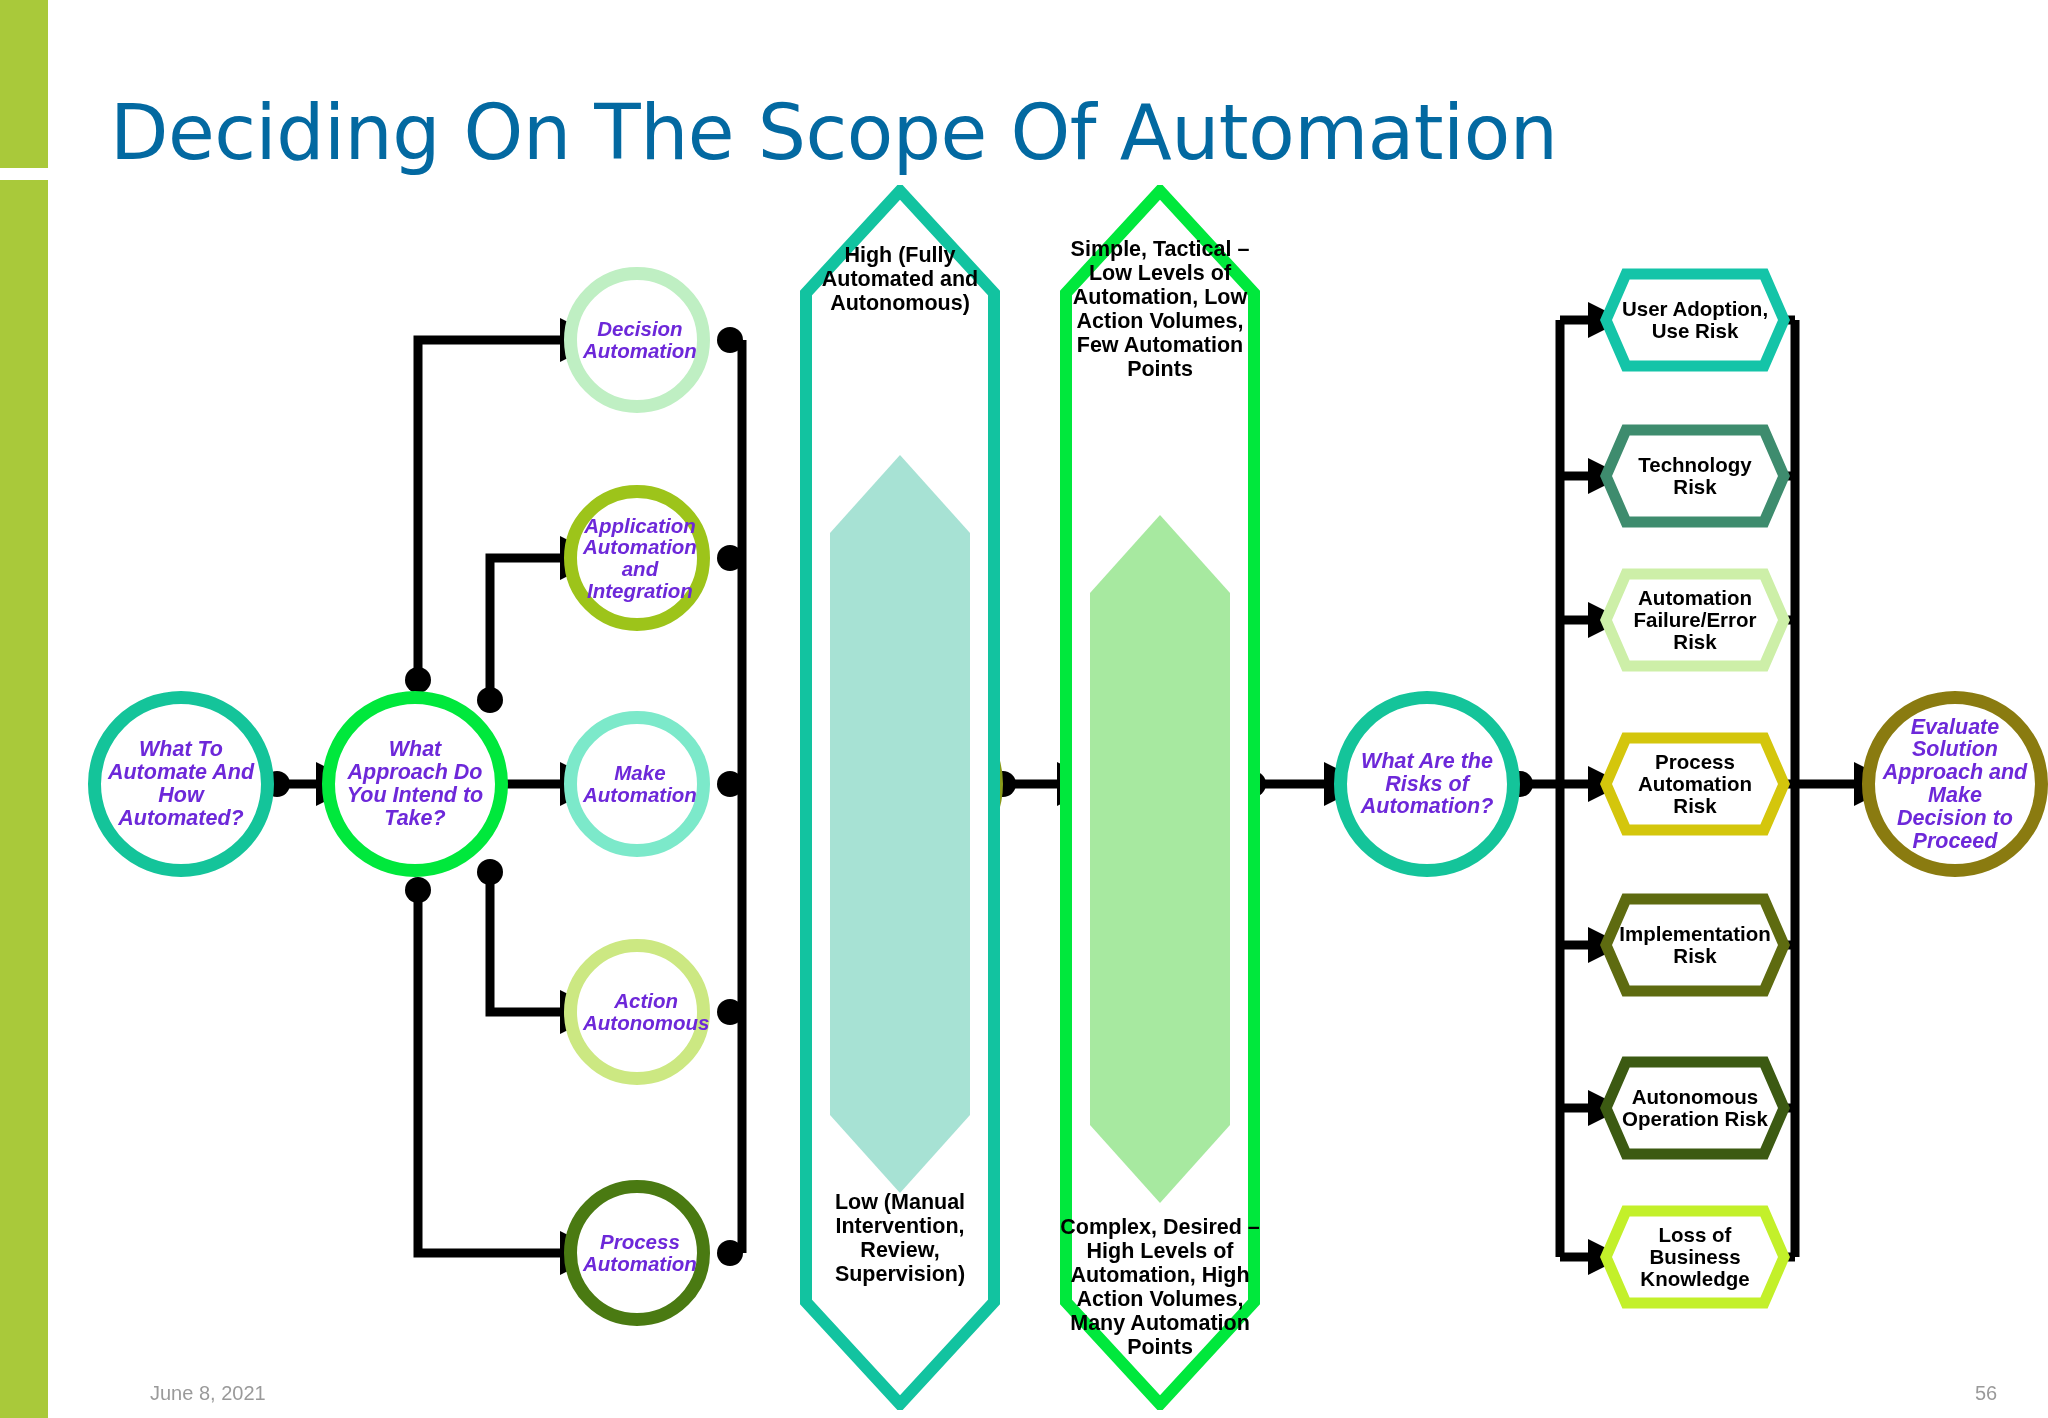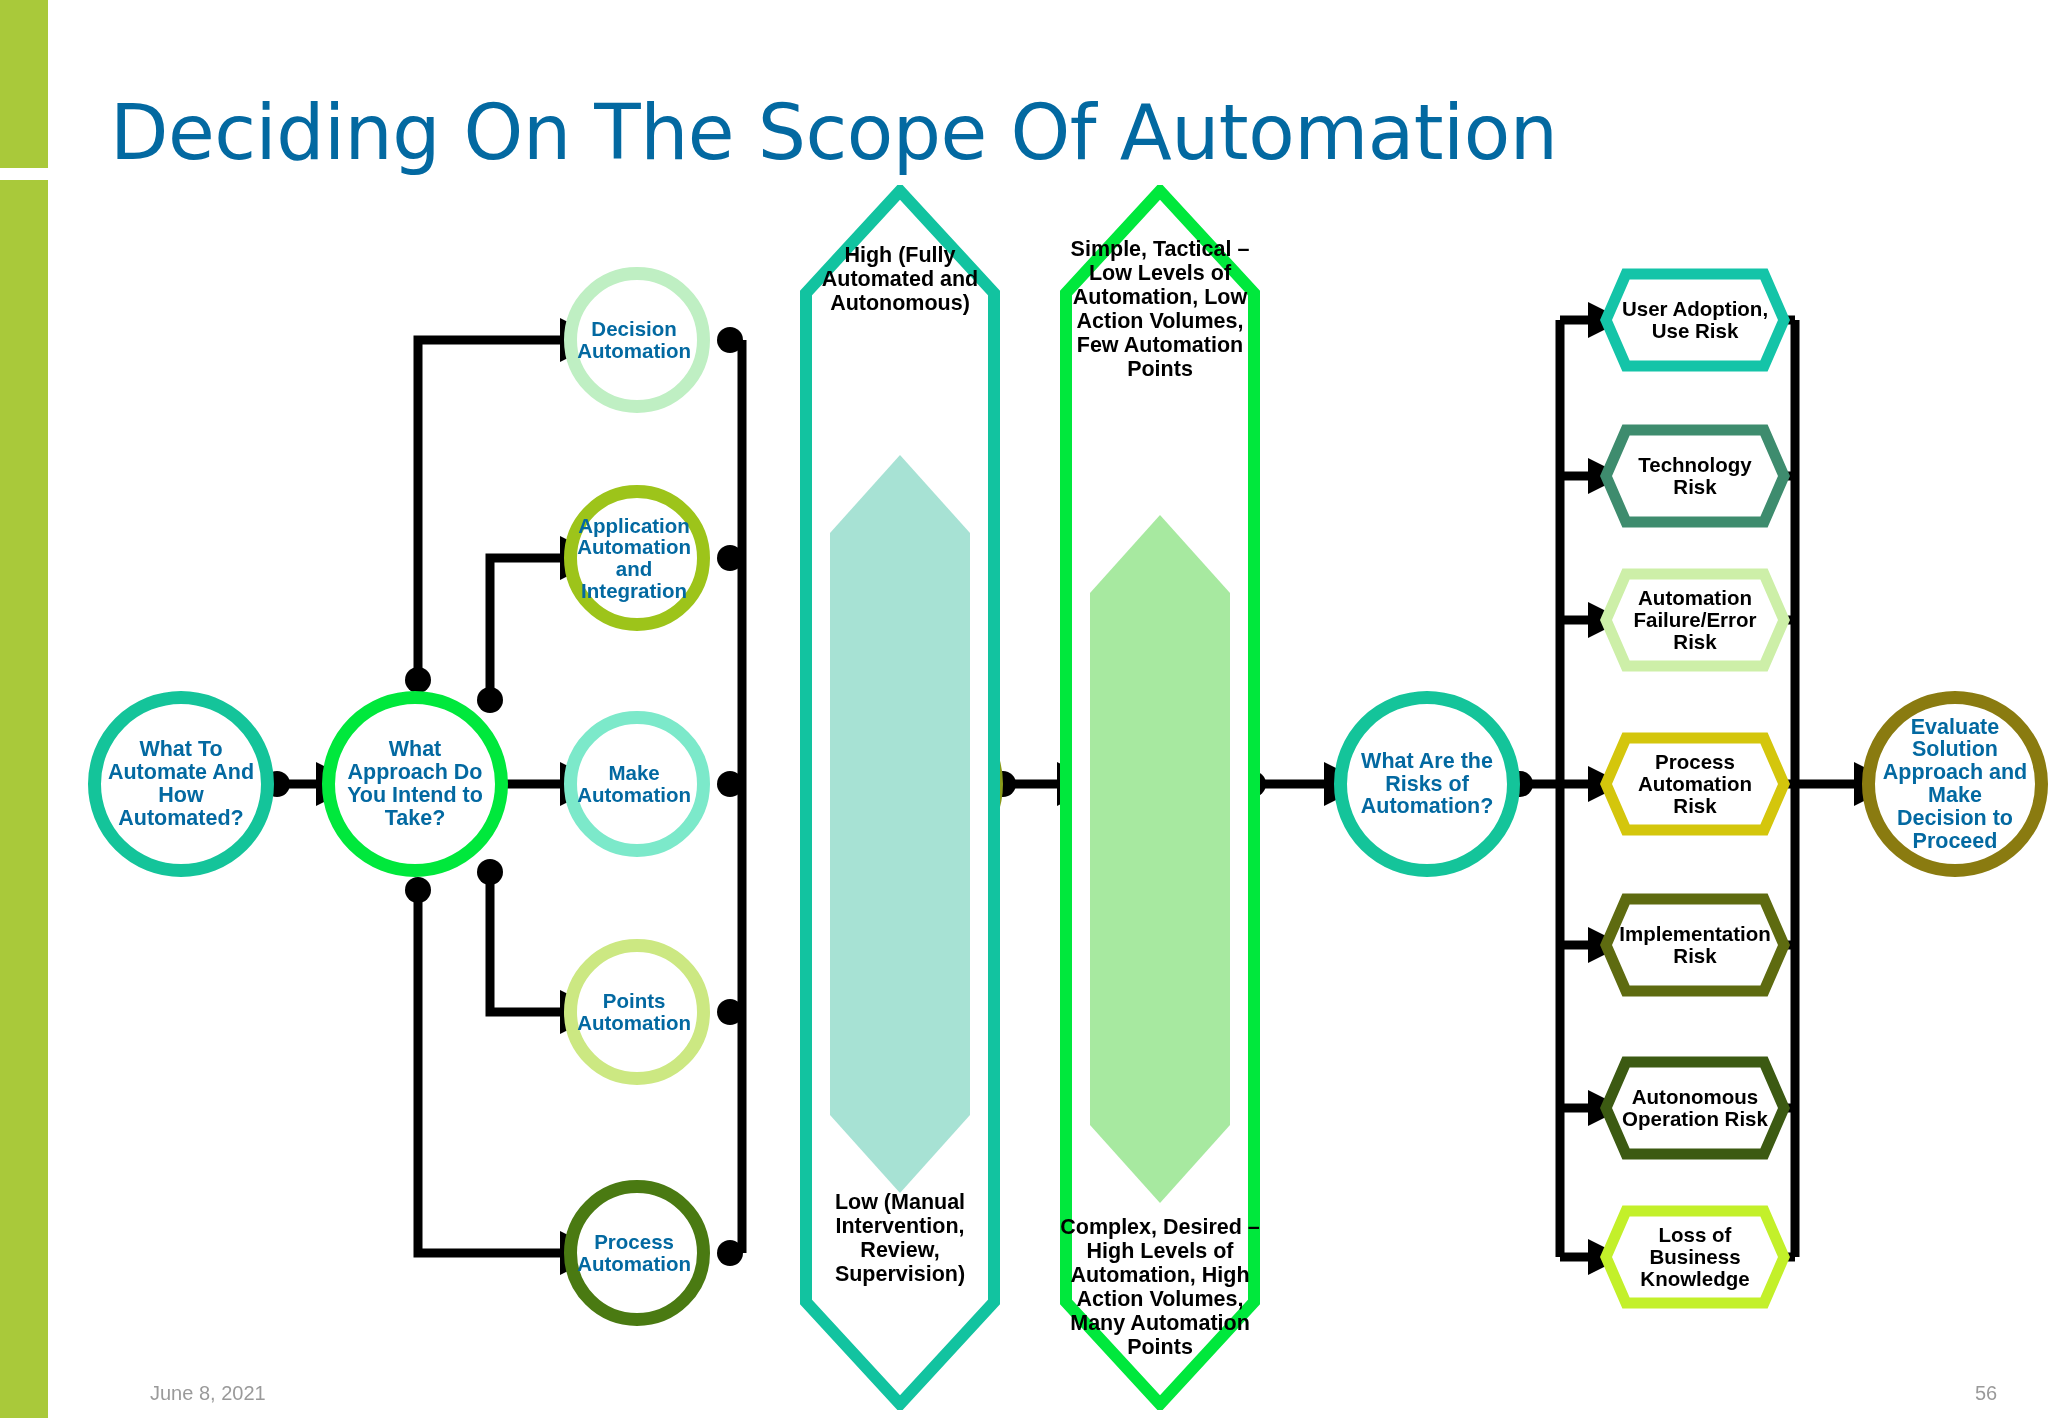--- a/index.html
+++ b/index.html
@@ -21,22 +21,22 @@
   }
 
   
   #footer-date{position:absolute;left:150px;top:1382px;font-size:20px;color:#9a9a9a;}
   #footer-page{position:absolute;left:1975px;top:1382px;font-size:20px;color:#9a9a9a;}
 
   
   .ring{
     position:absolute;border-radius:50%;
     box-sizing:border-box;background:#ffffff;
-    display:flex;align-items:center;justify-content:flex-end;text-align:center;
-    font-weight:bold;color:#0369a1;line-height:1.06;
+    display:flex;align-items:center;justify-content:flex-start;text-align:center;
+    font-weight:bold;color:#6d28d9;line-height:1.06;font-style:italic;
   }
   .ring .lbl{padding:0 6px;}
 
   
   .stage{width:186px;height:186px;border-width:13px;border-style:solid;font-size:21.5px;}
 
   
   .opt{width:146px;height:146px;border-width:13px;border-style:solid;font-size:20.5px;}
 
   
@@ -200,21 +200,21 @@
 
 <div class="ring opt" style="left:564px;top:485px;border-color:#9DC41A;">
   <span class="lbl">Application Automation and Integration</span>
 </div>
 
 <div class="ring opt" style="left:564px;top:711px;border-color:#7CE9CA;">
   <span class="lbl">Make Automation</span>
 </div>
 
 <div class="ring opt" style="left:564px;top:939px;border-color:#CCE882;">
-  <span class="lbl">Points Automation</span>
+  <span class="lbl">Action Autonomous</span>
 </div>
 
 <div class="ring opt" style="left:564px;top:1180px;border-color:#4A7A12;">
   <span class="lbl">Process Automation</span>
 </div>
 
 <div class="bigarrow" style="left:800px;top:185px;width:200px;height:1225px;">
   <svg width="200" height="1225" viewBox="0 0 200 1225">
 
     <polygon points="100,6 194,108 194,1117 100,1219 6,1117 6,108" fill="#ffffff" stroke="#12C3A0" stroke-width="12"></polygon>

